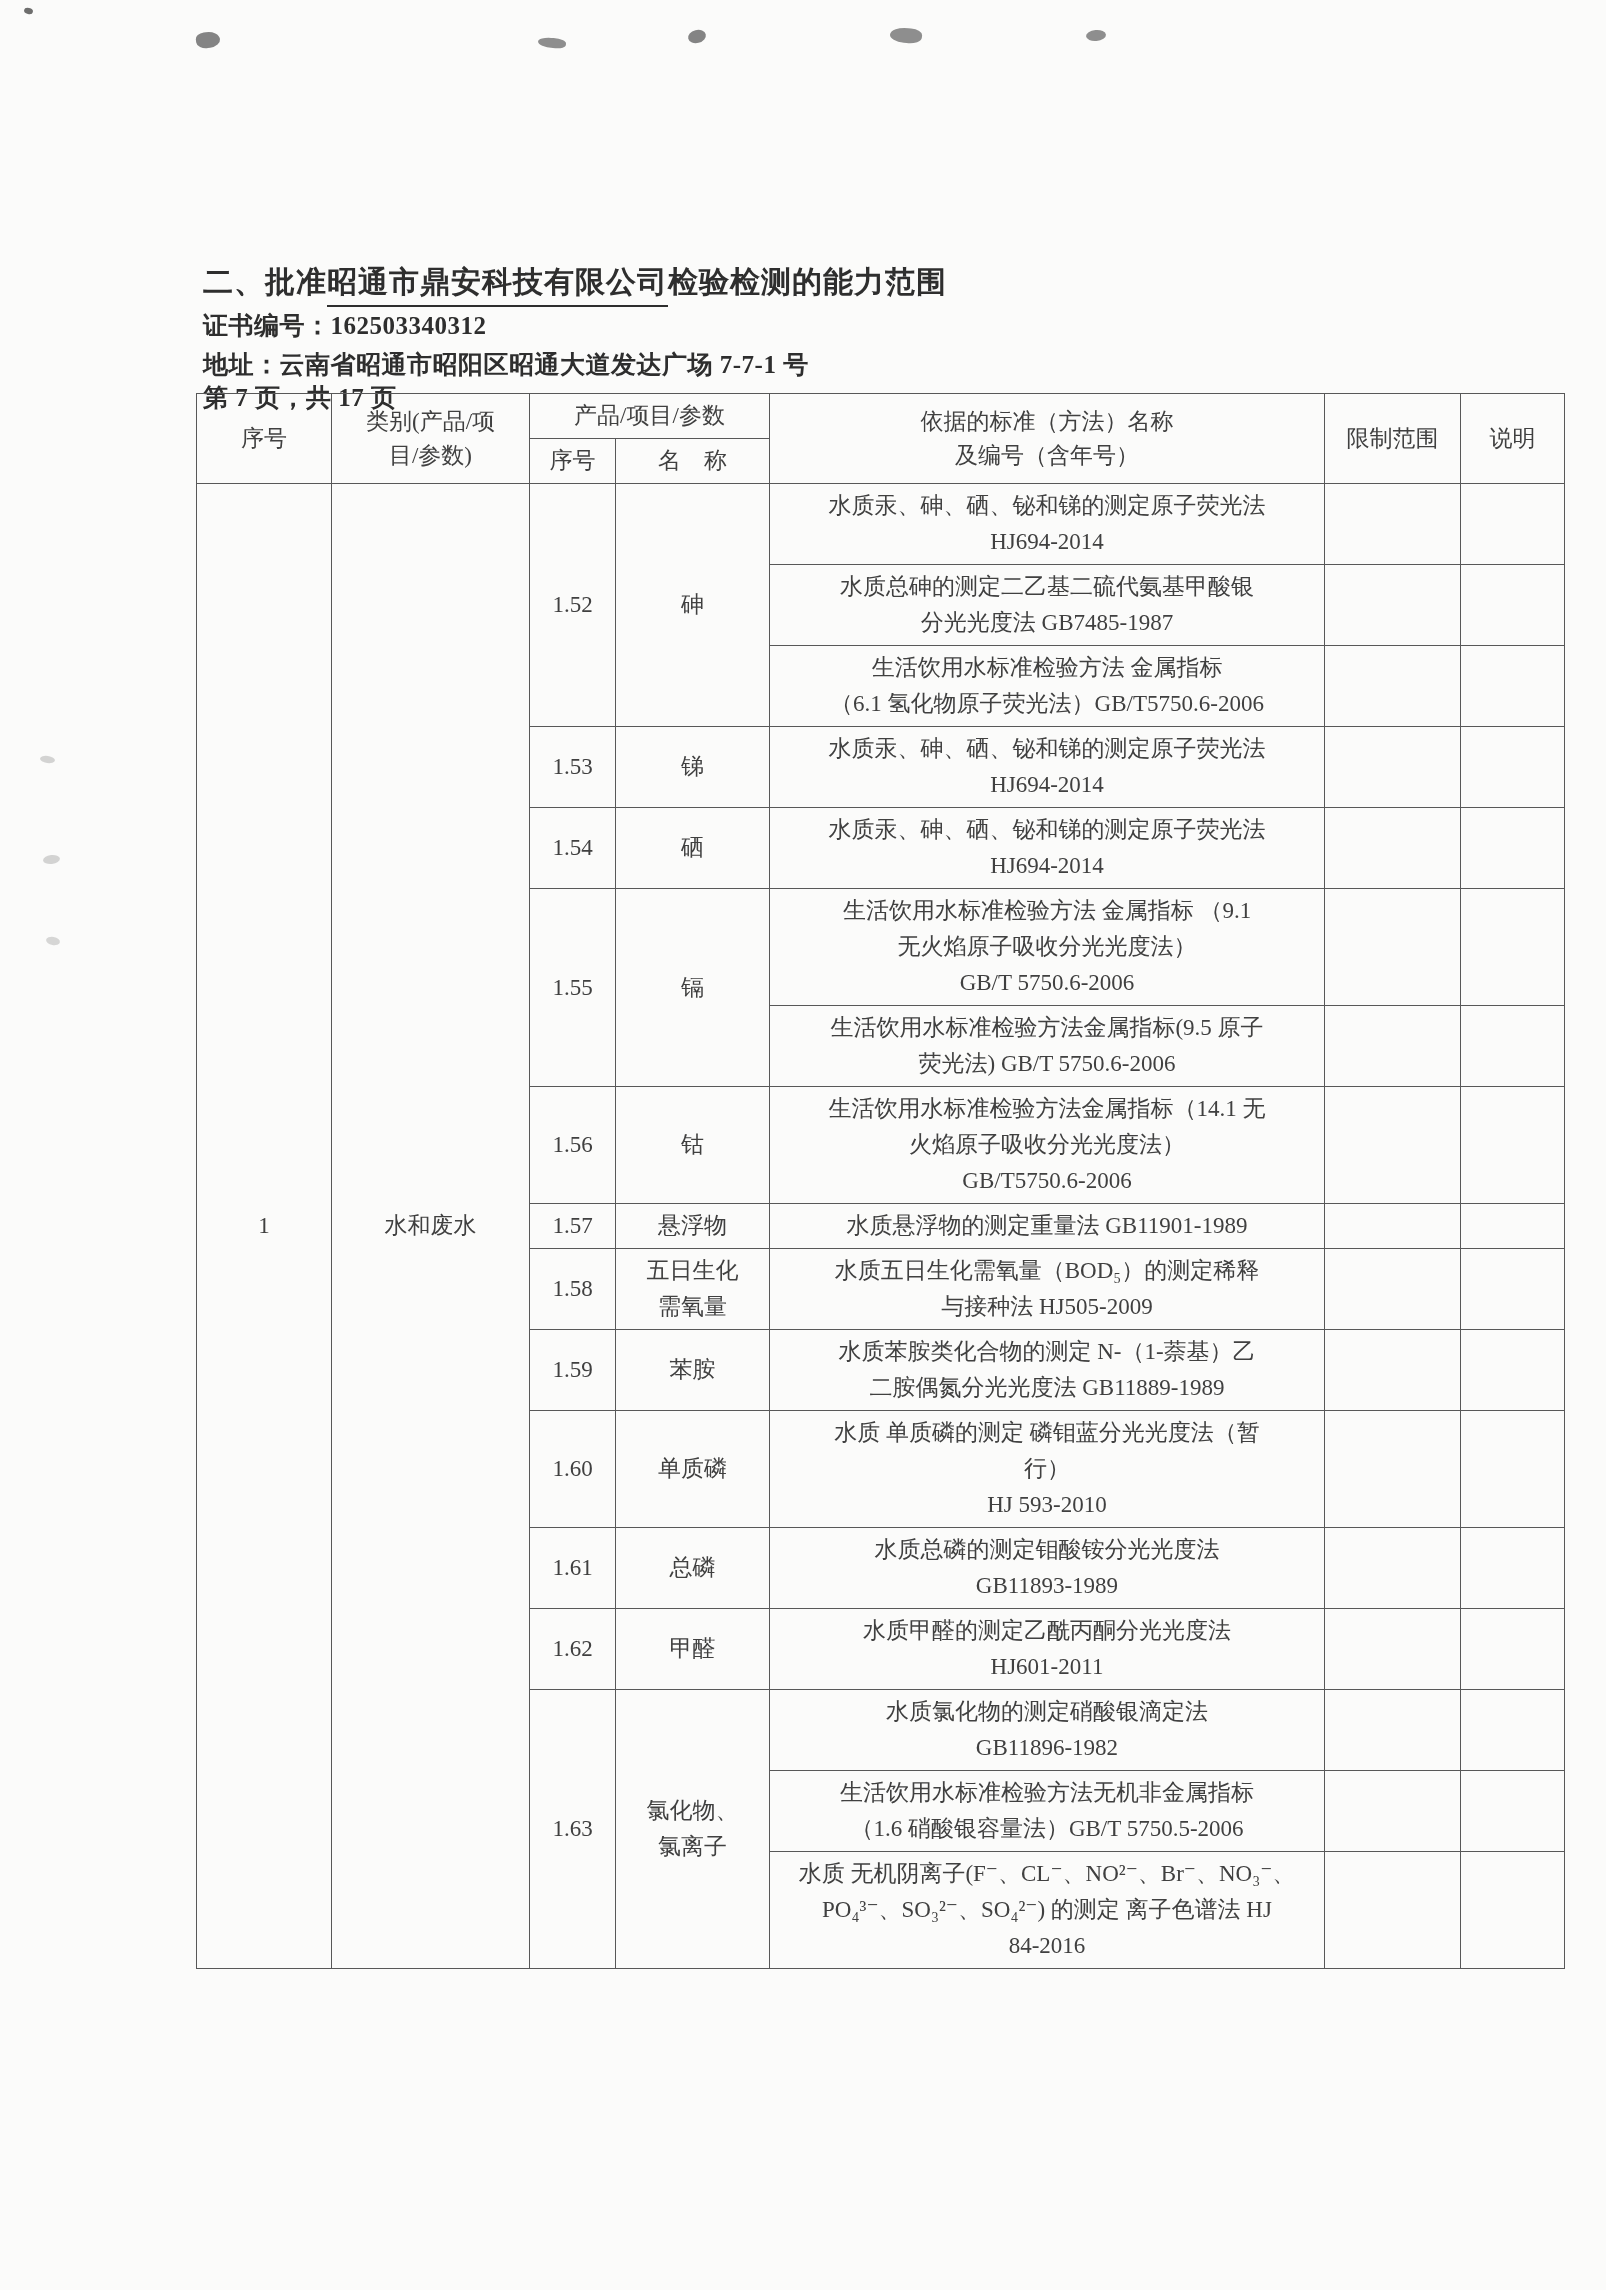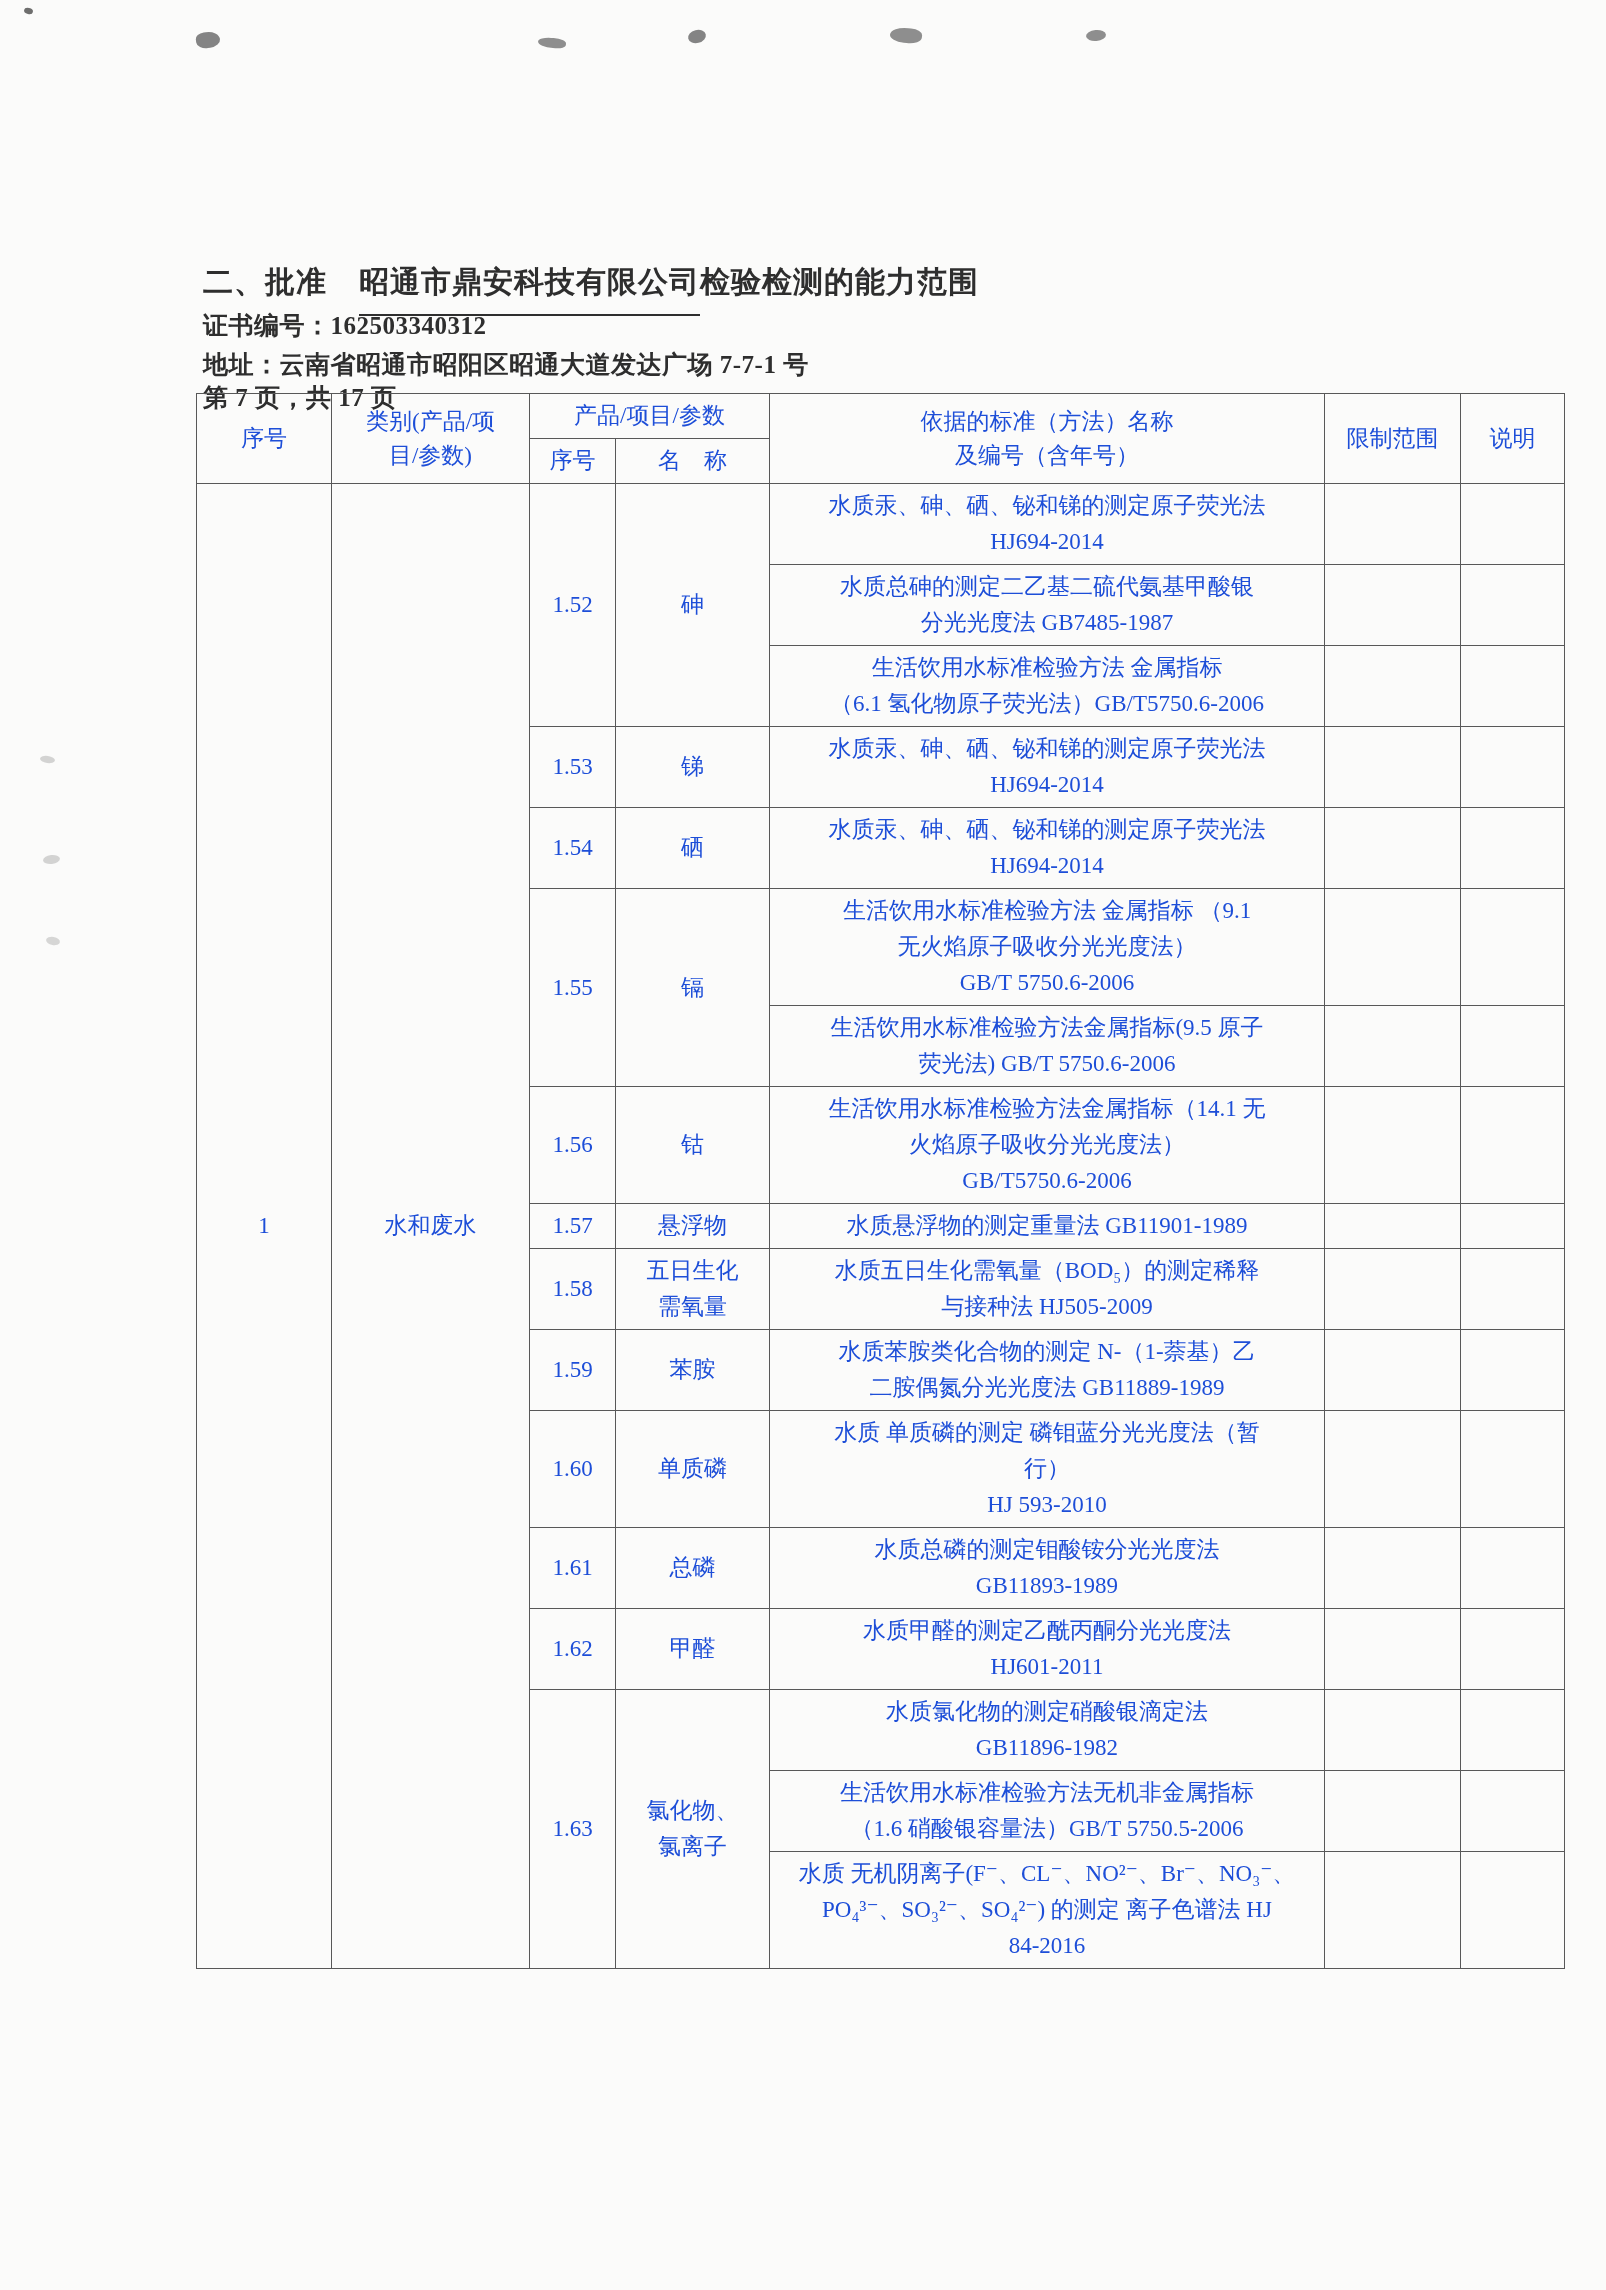--- a/index.html
+++ b/index.html
@@ -24,34 +24,34 @@
   .artifact:nth-of-type(7){ left:40px;  top:756px; width:15px; height:7px; opacity:.3; background:#777; transform:rotate(8deg); }
   .artifact:nth-of-type(8){ left:43px;  top:855px; width:17px; height:9px; opacity:.3; background:#777; transform:rotate(-6deg); }
   .artifact:nth-of-type(9){ left:46px;  top:937px; width:14px; height:8px; opacity:.28; background:#777; transform:rotate(10deg); }
 
   .content { position:absolute; left:203px; top:262px; width:1234px; }
 
   .doc-title {
     font-size:30px; font-weight:bold; letter-spacing:1px;
     white-space:nowrap;
   }
-  .doc-title .u { border-bottom:2px solid #2e2e2e; padding-bottom:16px;margin-left:32px; }
+  .doc-title .u { border-bottom:2px solid #2e2e2e; padding-bottom:7px; }
 
   .info-line {
     display:flex; justify-content:space-between;
     font-size:25px; font-weight:600; margin-top:6px; letter-spacing:.5px;
     white-space:nowrap;
     flex-direction:column;
   }
   .info-line .left, .info-line .right { white-space:nowrap; }
 
   table.cap {
     position:absolute; left:196px; top:393px;
     width:1368px; border-collapse:collapse; table-layout:fixed;
-    font-size:23px; color:#1d4ed8;
+    font-size:23px; color:#404040;
   }
   table.cap th, table.cap td {
     border:1px solid #585858;
     text-align:center; vertical-align:middle;
     padding:4px 8px;
     line-height:36px;
     white-space:pre-line;
     font-weight:normal;
     word-break:break-word;
   }

